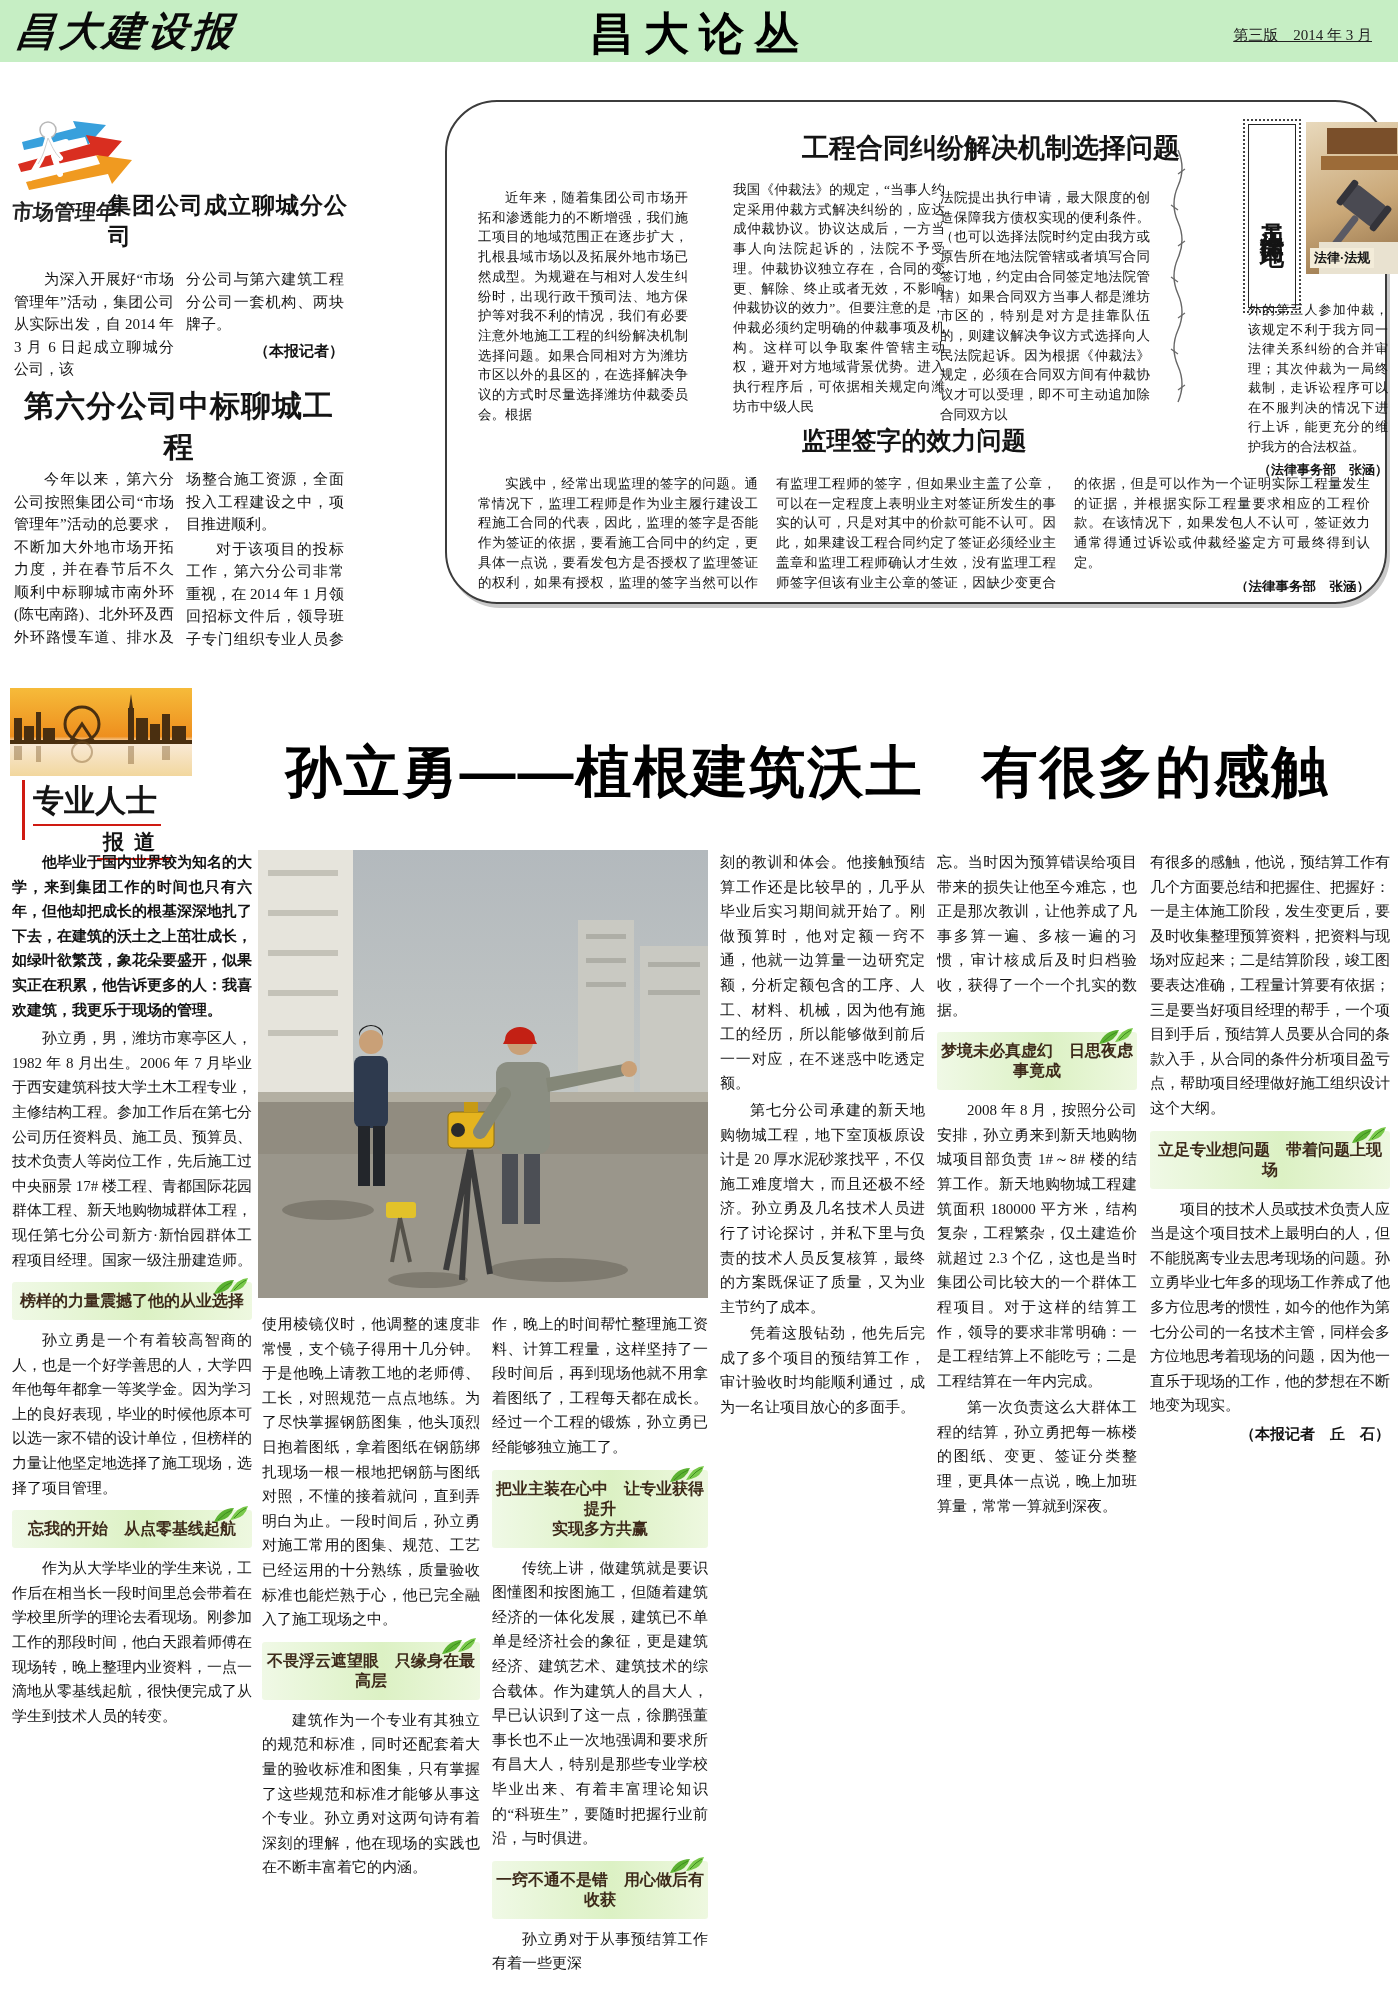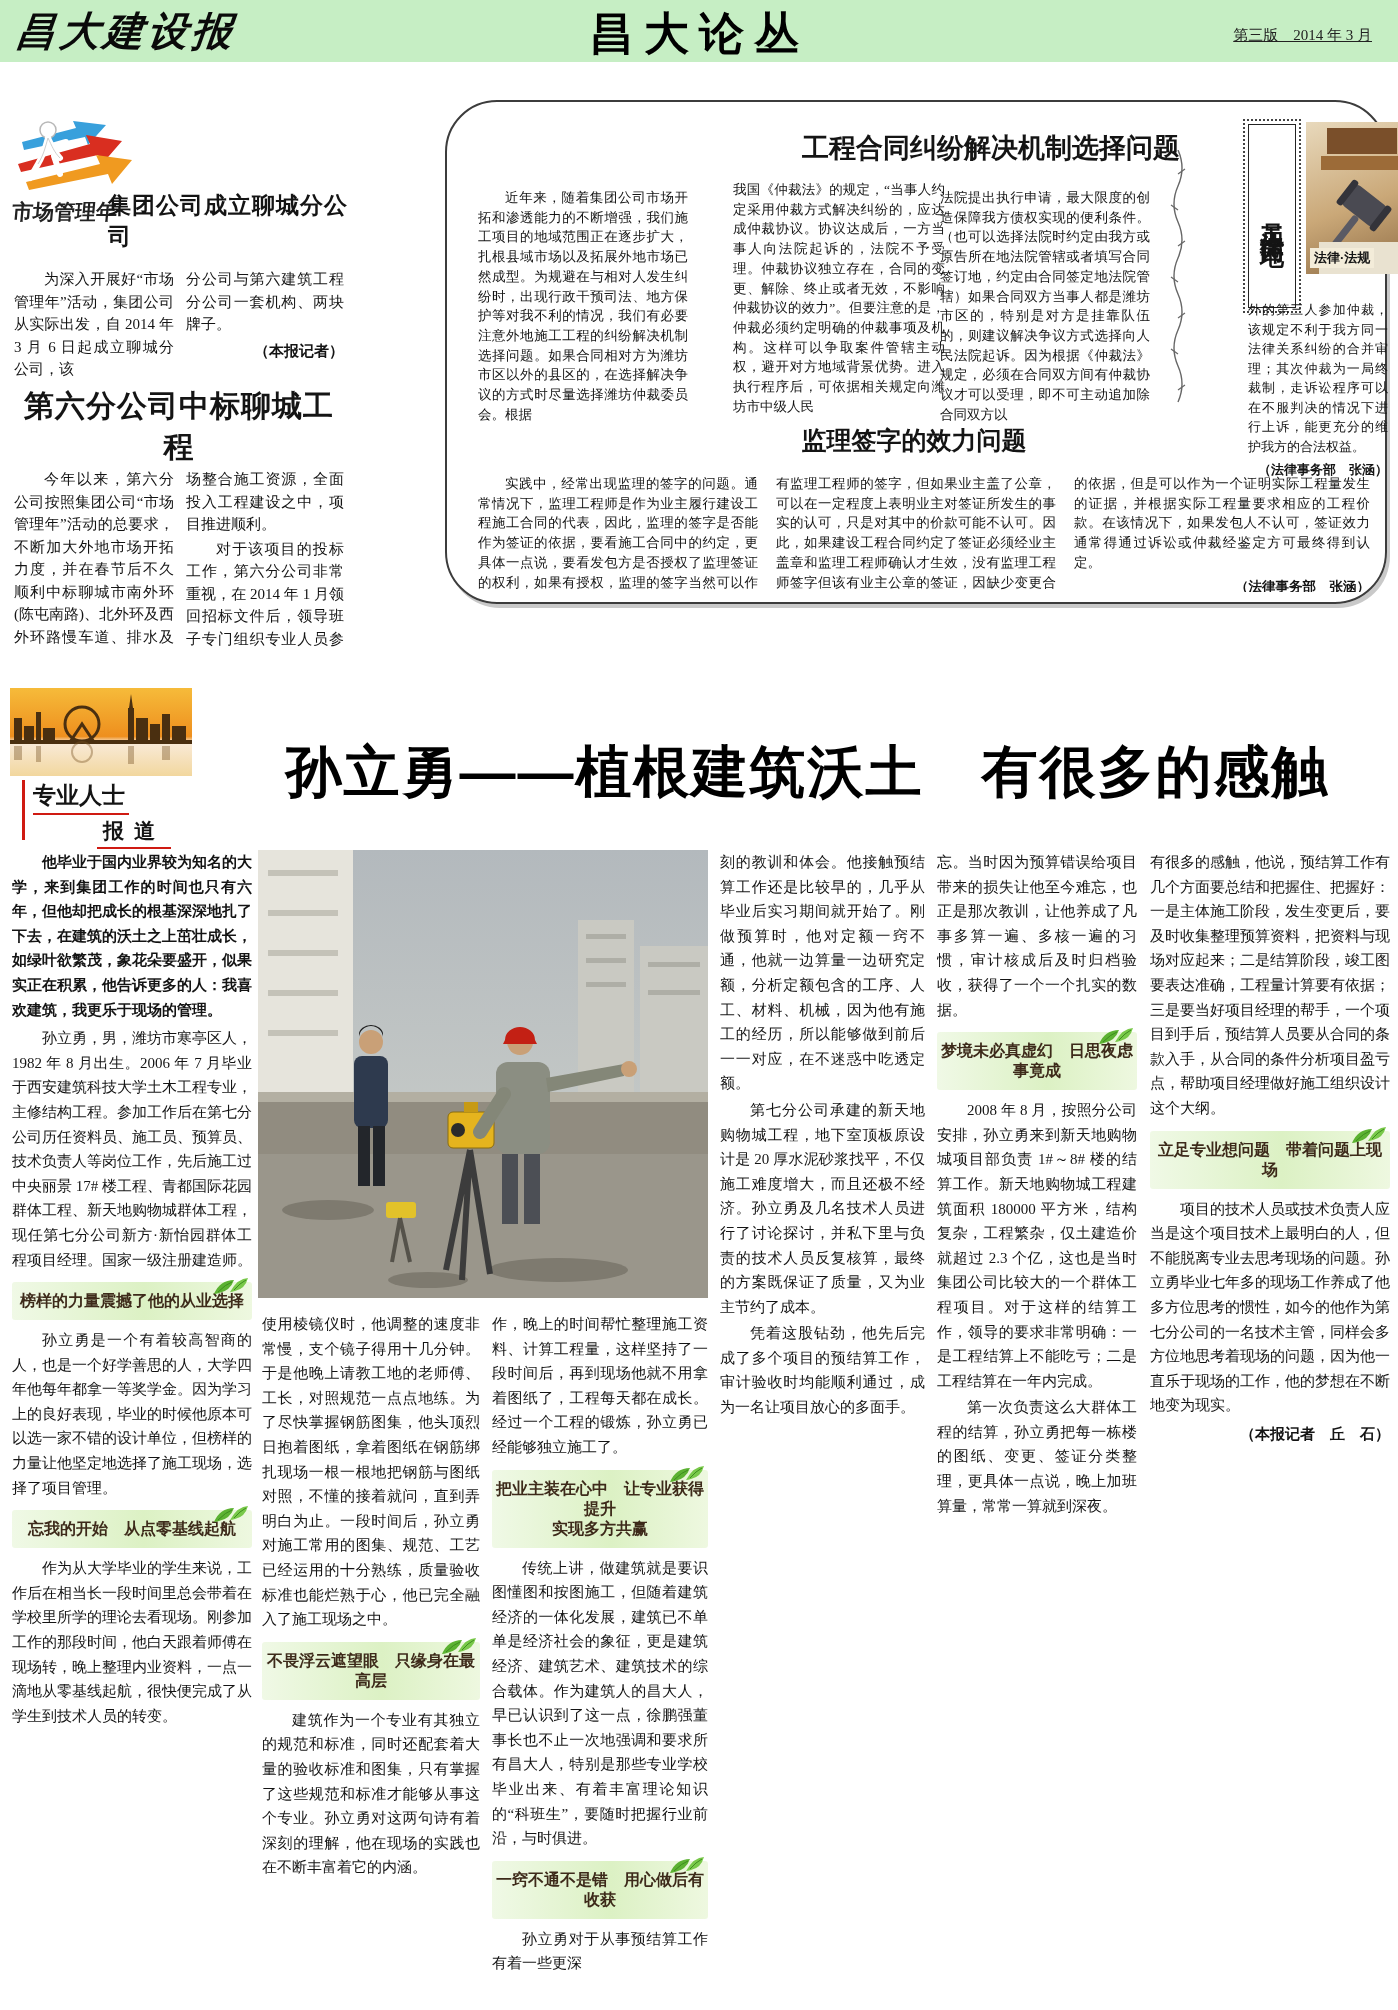--- a/index.html
+++ b/index.html
@@ -53,21 +53,21 @@
     display:flex;align-items:center;justify-content:center;}
   #law-corner-title{writing-mode:vertical-rl;font-size:24px;font-weight:900;letter-spacing:4px;}
   #gavel-img{position:absolute;left:58px;top:10px;width:82px;height:152px;
     background:linear-gradient(160deg,#e8d9bc,#caa878 55%,#8f6d46);overflow:hidden;padding-left:13px;}
   #gavel-caption{position:absolute;left:4px;bottom:6px;font-size:13px;font-weight:900;
     background:#f3ecd9;padding:1px 4px;font-family:"Liberation Sans",sans-serif;}
   
   #feature-logo-img{left:10px;top:688px;width:182px;height:88px;overflow:hidden;}
   #feature-logo-label{left:22px;top:780px;width:180px;height:60px;border-left:3px solid #cf1a12;
     padding-left:8px;}
-  #feature-logo-label .l1{font-size:23px;font-weight:bold;border-bottom:2px solid #cf1a12;
+  #feature-logo-label .l1{font-size:31px;font-weight:bold;border-bottom:2px solid #cf1a12;
     display:inline-block;padding:0 4px 2px 0;}
   #feature-logo-label .l2{font-size:21px;font-weight:bold;margin:2px 0 0 64px;
     border-bottom:2px solid #cf1a12;display:inline-block;padding:0 6px 2px 6px;letter-spacing:10px;}
   #feature-headline{left:225px;top:735px;width:1165px;text-align:center;font-size:56px;font-weight:900;
     letter-spacing:2px;font-family:"Liberation Sans","DejaVu Sans",sans-serif;color:#000;}
   .fcol{font-size:15px;line-height:1.64;}
   #photo{left:258px;top:850px;width:450px;height:448px;background:#9aa0a4;}
 </style>
 </head>
 <body>

